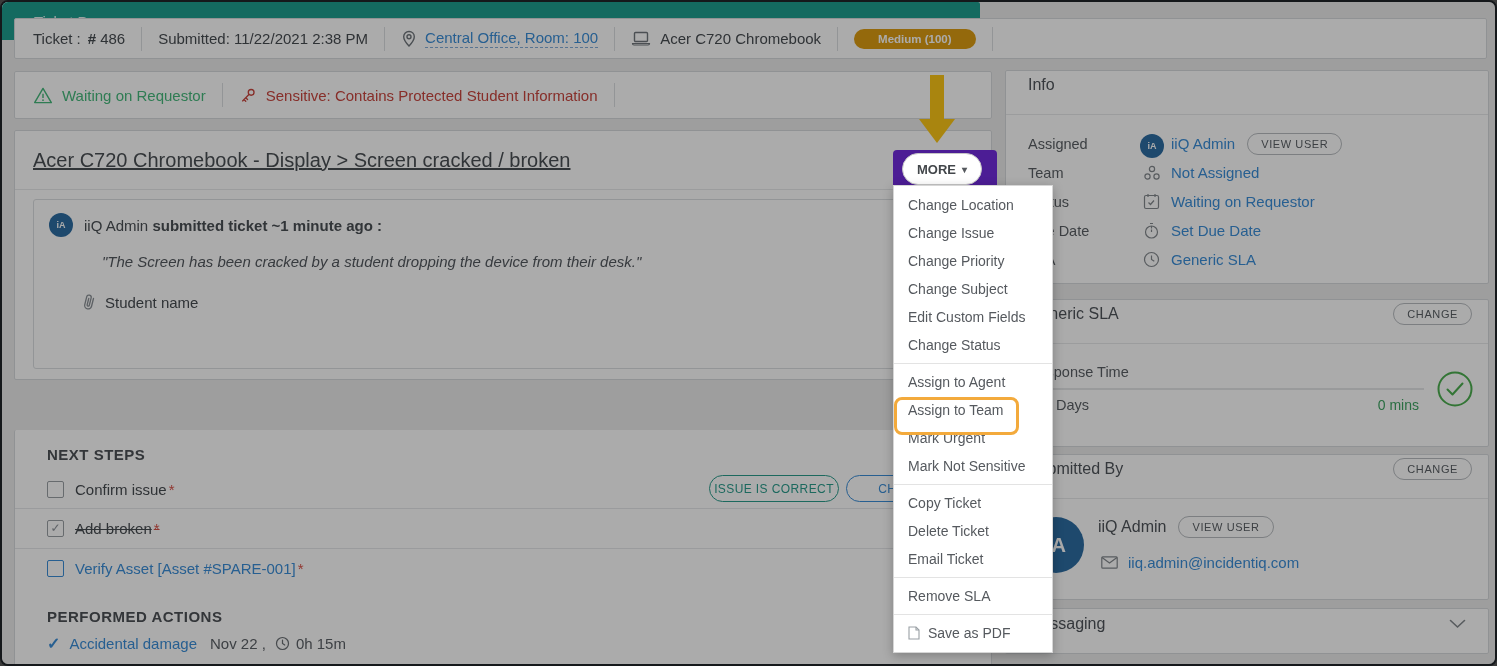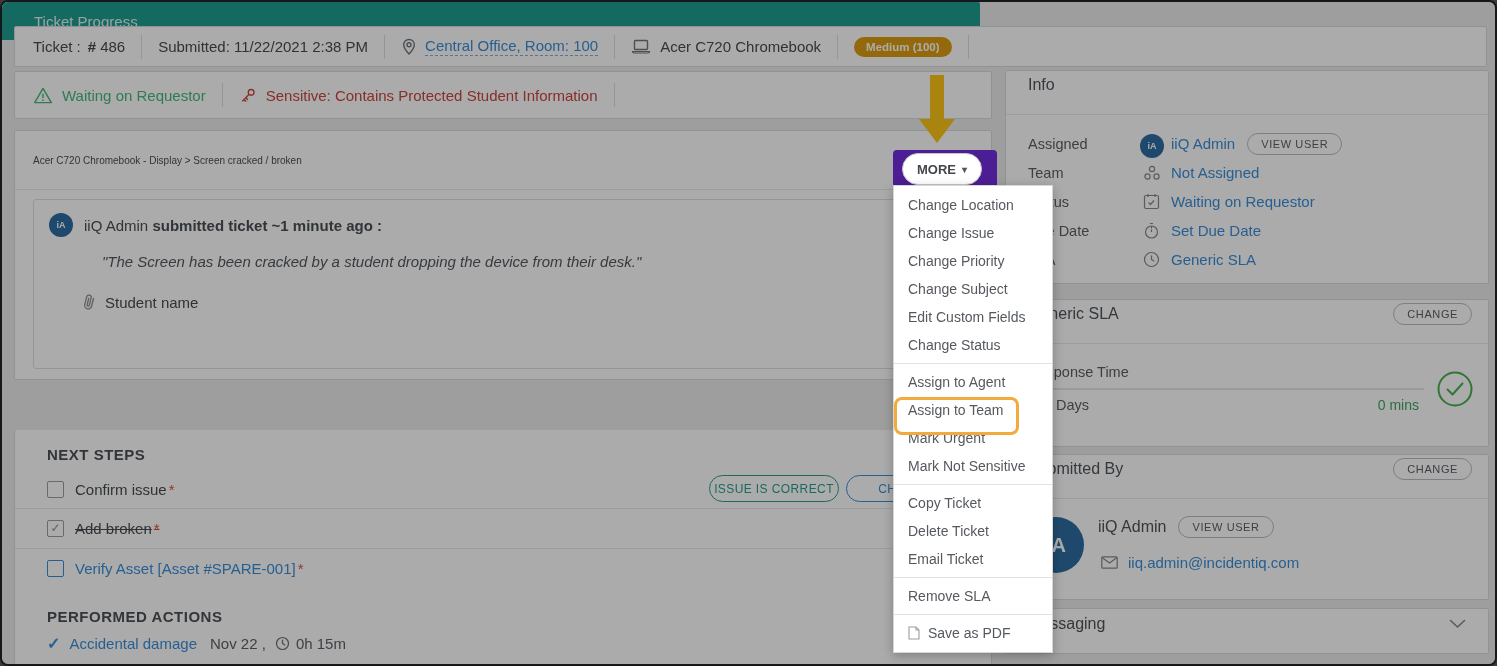--- a/index.html
+++ b/index.html
@@ -10,22 +10,22 @@
   .txt{color:#474c51;font-size:15px;white-space:nowrap;}
   .muted{color:#5c6167;}
   .blue{color:#3b8ed8;}
   .green{color:#46b97c;}
   .red{color:#c9463f;}
   .pill{display:inline-flex;align-items:center;justify-content:center;border:1px solid #b9bdc1;
         border-radius:14px;background:#fff;color:#5a5f64;font-size:11px;letter-spacing:.6px;
         padding:4px 13px;white-space:nowrap;}
   .asterisk{color:#d9534a;margin-left:2px;}
   
-  #topbar{left:12px;top:24px;width:1473px;height:41px;display:flex;align-items:center;padding-left:18px;}
-  .badge{background:#dd9d12;color:#fff;font-size:11.5px;font-weight:bold;border-radius:12px;padding:4px 12px;white-space:nowrap;}
+  #topbar{left:12px;top:16px;width:1473px;height:41px;display:flex;align-items:center;padding-left:18px;}
+  .badge{background:#dd9d12;color:#fff;font-size:11.5px;font-weight:bold;border-radius:12px;padding:4px 24px;white-space:nowrap;}
   .dashed-link{border-bottom:1px dashed #85aed8;padding-bottom:1px;}
   
   #statusbar{left:12px;top:69px;width:978px;height:48px;display:flex;align-items:center;padding-left:18px;}
   
   #maincard{left:12px;top:128px;width:978px;height:250px;}
   #maincard .head{height:58px;border-bottom:1px solid #e7e9eb;display:flex;align-items:center;padding-left:18px;}
   #quotecard{position:absolute;left:18px;top:68px;width:932px;height:168px;border:1px solid #dcdfe2;border-radius:3px;}
   .avatar{border-radius:50%;background:#2d6da3;color:#fff;display:flex;align-items:center;justify-content:center;font-weight:bold;}
   
   #progresshead{left:12px;top:390px;width:978px;height:38px;background:#1f9e90;border-radius:2px 2px 0 0;
@@ -111,21 +111,21 @@
           <circle cx="13.5" cy="6.5" r="3.2" fill="none" stroke="#c9463f" stroke-width="1.5"></circle>
           <path d="M11 9 4 16M5.5 14.5l2 2M7.5 12.5l2 2" fill="none" stroke="#c9463f" stroke-width="1.5" stroke-linecap="round"></path>
         </svg>
     </span>
     <span class="txt red">Sensitive: Contains Protected Student Information</span>
     <span class="sep"></span>
   </div>
 
   <div id="maincard" class="card">
     <div class="head">
-      <span class="txt" style="font-size:10px;color:#4a4f54;">Acer C720 Chromebook - Display &gt; Screen cracked / broken</span>
+      <span class="txt" style="font-size:20px;color:#4a4f54;text-decoration:underline;">Acer C720 Chromebook - Display &gt; Screen cracked / broken</span>
     </div>
     <div id="quotecard">
       <div class="avatar" style="position:absolute;left:15px;top:13px;width:24px;height:24px;font-size:9px;">iA</div>
       <div style="position:absolute;left:50px;top:17px;font-size:15px;color:#4a4f54;white-space:nowrap;">
         <span>iiQ Admin</span>
         <span style="font-weight:bold;">submitted ticket ~1 minute ago :</span>
       </div>
       <div style="position:absolute;left:68px;top:53px;font-size:15px;font-style:italic;color:#53585e;white-space:nowrap;">"The Screen has been cracked by a student dropping the device from their desk."</div>
       <div style="position:absolute;left:48px;top:93px;display:flex;align-items:center;gap:9px;">
         <span>

